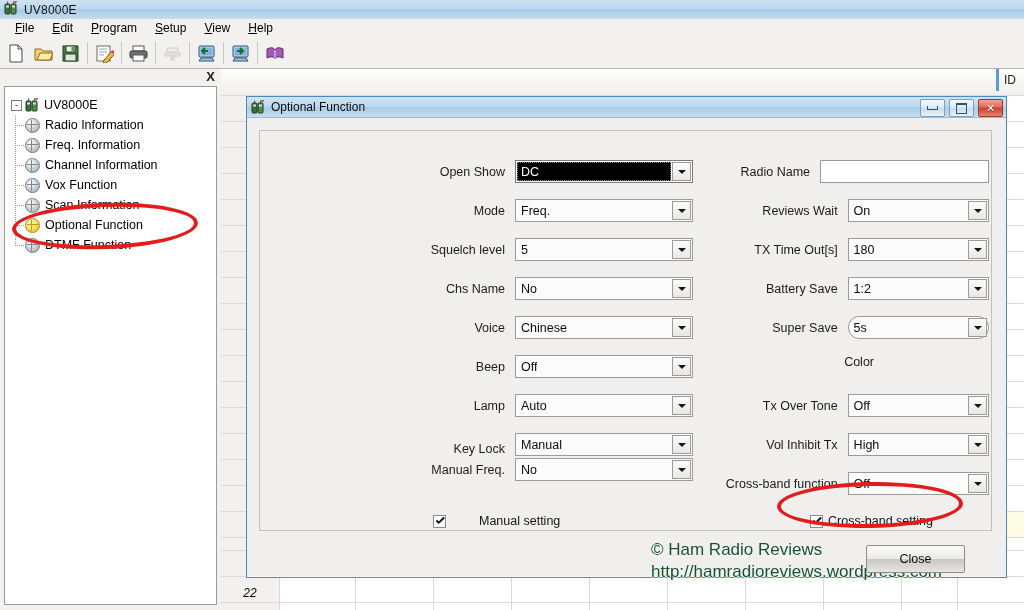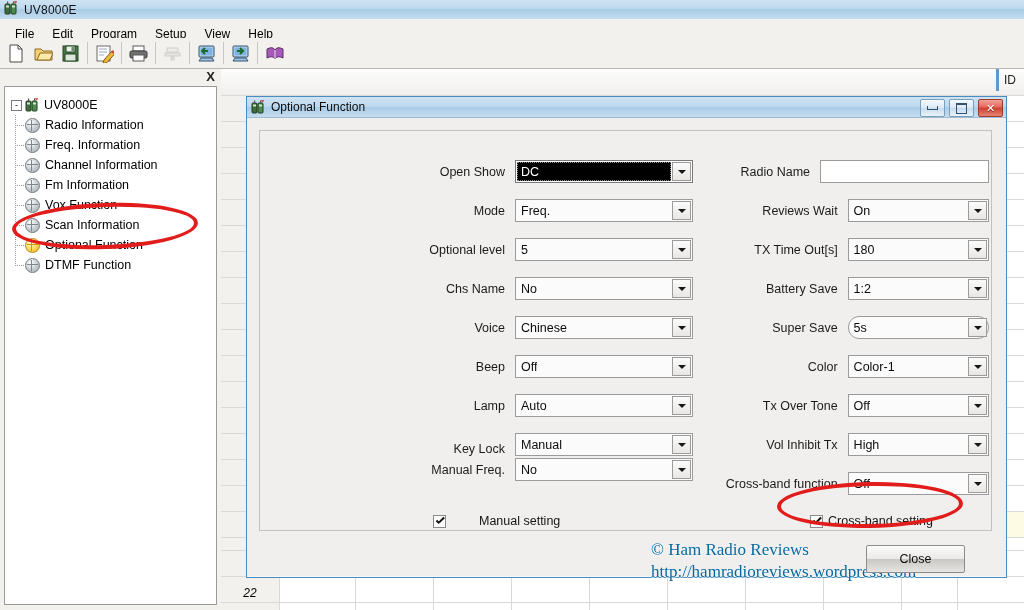--- a/index.html
+++ b/index.html
@@ -19,21 +19,21 @@
     border-bottom:1px solid #9dbcd4;
     display:flex;align-items:center;
   }
   .titlebar .radio-ico{margin-left:4px;margin-right:6px;}
   .titlebar .t-text{font-size:12px;color:#111;letter-spacing:.2px;}
 
   
   .menubar{
     position:absolute;left:0;top:19px;width:1024px;height:30px;
     background:#f2f1ee;border-bottom:1px solid #dedbd4;
-    display:flex;align-items:center;padding-left:6px;box-sizing:border-box;
+    display:flex;align-items:flex-start;padding-left:6px;box-sizing:border-box;
   }
   .menuitem{padding:2px 9px;font-size:12px;color:#000;cursor:default;}
   .menuitem u{text-decoration:underline;}
 
   
   .toolbar{
     position:absolute;left:0;top:38px;width:1024px;height:31px;
     background:#f2f1ee;border-bottom:1px solid #b8b6b0;
     display:flex;align-items:center;padding-left:3px;box-sizing:border-box;
   }
@@ -205,23 +205,23 @@
 
   .closebtn{
     position:absolute;left:866px;top:545px;width:97px;height:26px;
     border:1px solid #8d8d8d;border-radius:2px;
     background:linear-gradient(to bottom,#fbfbfb 0%,#ebeae7 48%,#c9c8c4 52%,#e6e5e2 100%);
     display:flex;align-items:center;justify-content:center;
     font-size:12.5px;color:#0c0c0c;
   }
 
   .wm{
-    position:absolute;color:#0369a1;white-space:nowrap;
+    position:absolute;color:#14532d;white-space:nowrap;
     text-shadow:0 1px 1px rgba(255,255,255,.9);
-    font-family:Liberation Serif, serif;
+    font-family:Liberation Sans, sans-serif;
   }
   .wm1{left:651px;top:540px;font-size:17px;}
   .wm2{left:651px;top:562px;font-size:17px;}
 
   
   .ellipse{
     position:absolute;border:4px solid #e21b1b;border-radius:50%;
     pointer-events:none;
   }
   .ellipse.e1{left:12px;top:203px;width:178px;height:38px;transform:rotate(-2deg);}
@@ -355,24 +355,20 @@
         <span class="globe"></span>
         <span class="tlabel">Radio Information</span>
       </div>
       <div class="tnode child">
         <span class="globe"></span>
         <span class="tlabel">Freq. Information</span>
       </div>
       <div class="tnode child">
         <span class="globe"></span>
         <span class="tlabel">Channel Information</span>
-      </div>
-      <div class="tnode child">
-        <span class="globe"></span>
-        <span class="tlabel">Fm Information</span>
       </div>
       <div class="tnode child">
         <span class="globe"></span>
         <span class="tlabel">Vox Function</span>
       </div>
       <div class="tnode child">
         <span class="globe"></span>
         <span class="tlabel">Scan Information</span>
       </div>
       <div class="tnode child">
@@ -476,21 +472,21 @@
         <span class="flabel" style="width:172px;">Mode</span>
         <div class="combo" style="margin-left:10px;width:178px;">
           <span class="cval">Freq.</span>
           <span class="arrow">
               <i></i>
             </span>
         </div>
       </div>
 
       <div class="field" style="left:86px;top:120px;width:360px;">
-        <span class="flabel" style="width:172px;">Optional level</span>
+        <span class="flabel" style="width:172px;">Squelch level</span>
         <div class="combo" style="margin-left:10px;width:178px;">
           <span class="cval">5</span>
           <span class="arrow">
               <i></i>
             </span>
         </div>
       </div>
 
       <div class="field" style="left:86px;top:159px;width:360px;">
         <span class="flabel" style="width:172px;">Chs Name</span>
@@ -599,26 +595,20 @@
         <div class="combo" style="margin-left:10px;width:178px;border-radius:11px;">
           <span class="cval">5s</span>
           <span class="arrow">
               <i></i>
             </span>
         </div>
       </div>
 
       <div class="field" style="left:452px;top:237px;width:290px;">
         <span class="flabel" style="width:175px;">Color</span>
-        <div class="combo" style="margin-left:10px;width:178px;">
-          <span class="cval">Color-1</span>
-          <span class="arrow">
-              <i></i>
-            </span>
-        </div>
       </div>
 
       <div class="field" style="left:452px;top:276px;width:290px;">
         <span class="flabel" style="width:175px;">Tx Over Tone</span>
         <div class="combo" style="margin-left:10px;width:178px;">
           <span class="cval">Off</span>
           <span class="arrow">
               <i></i>
             </span>
         </div>

